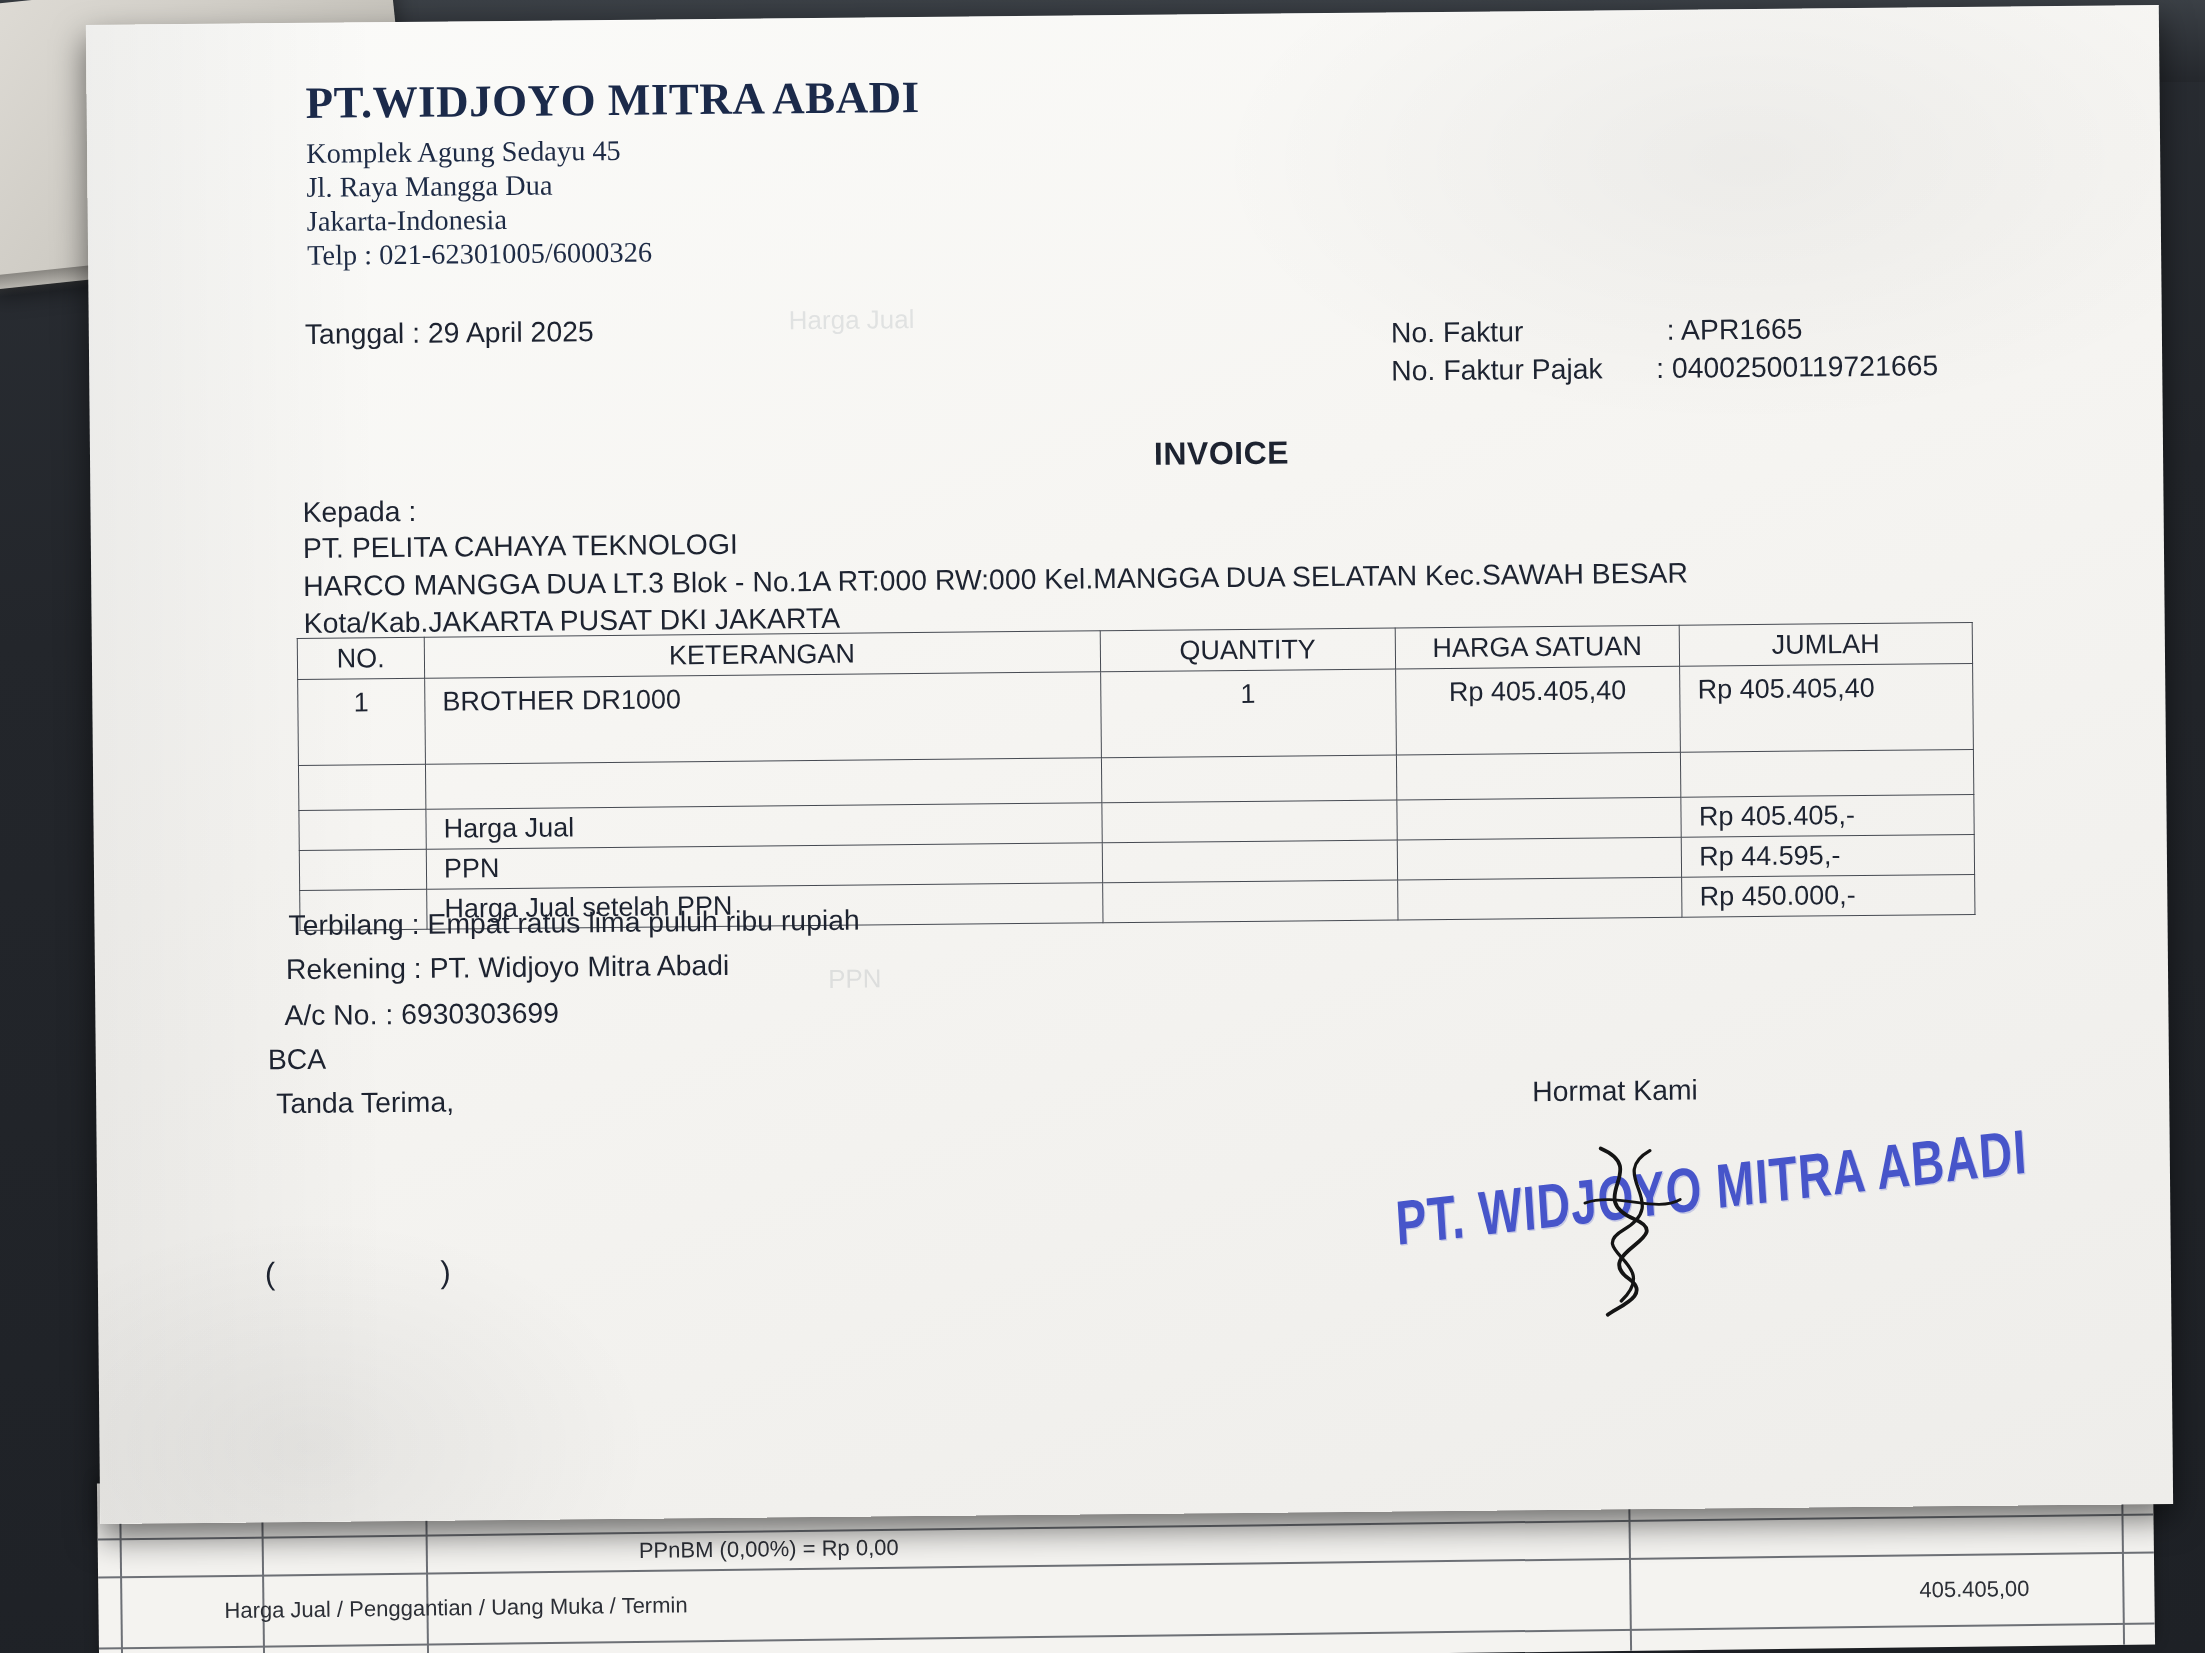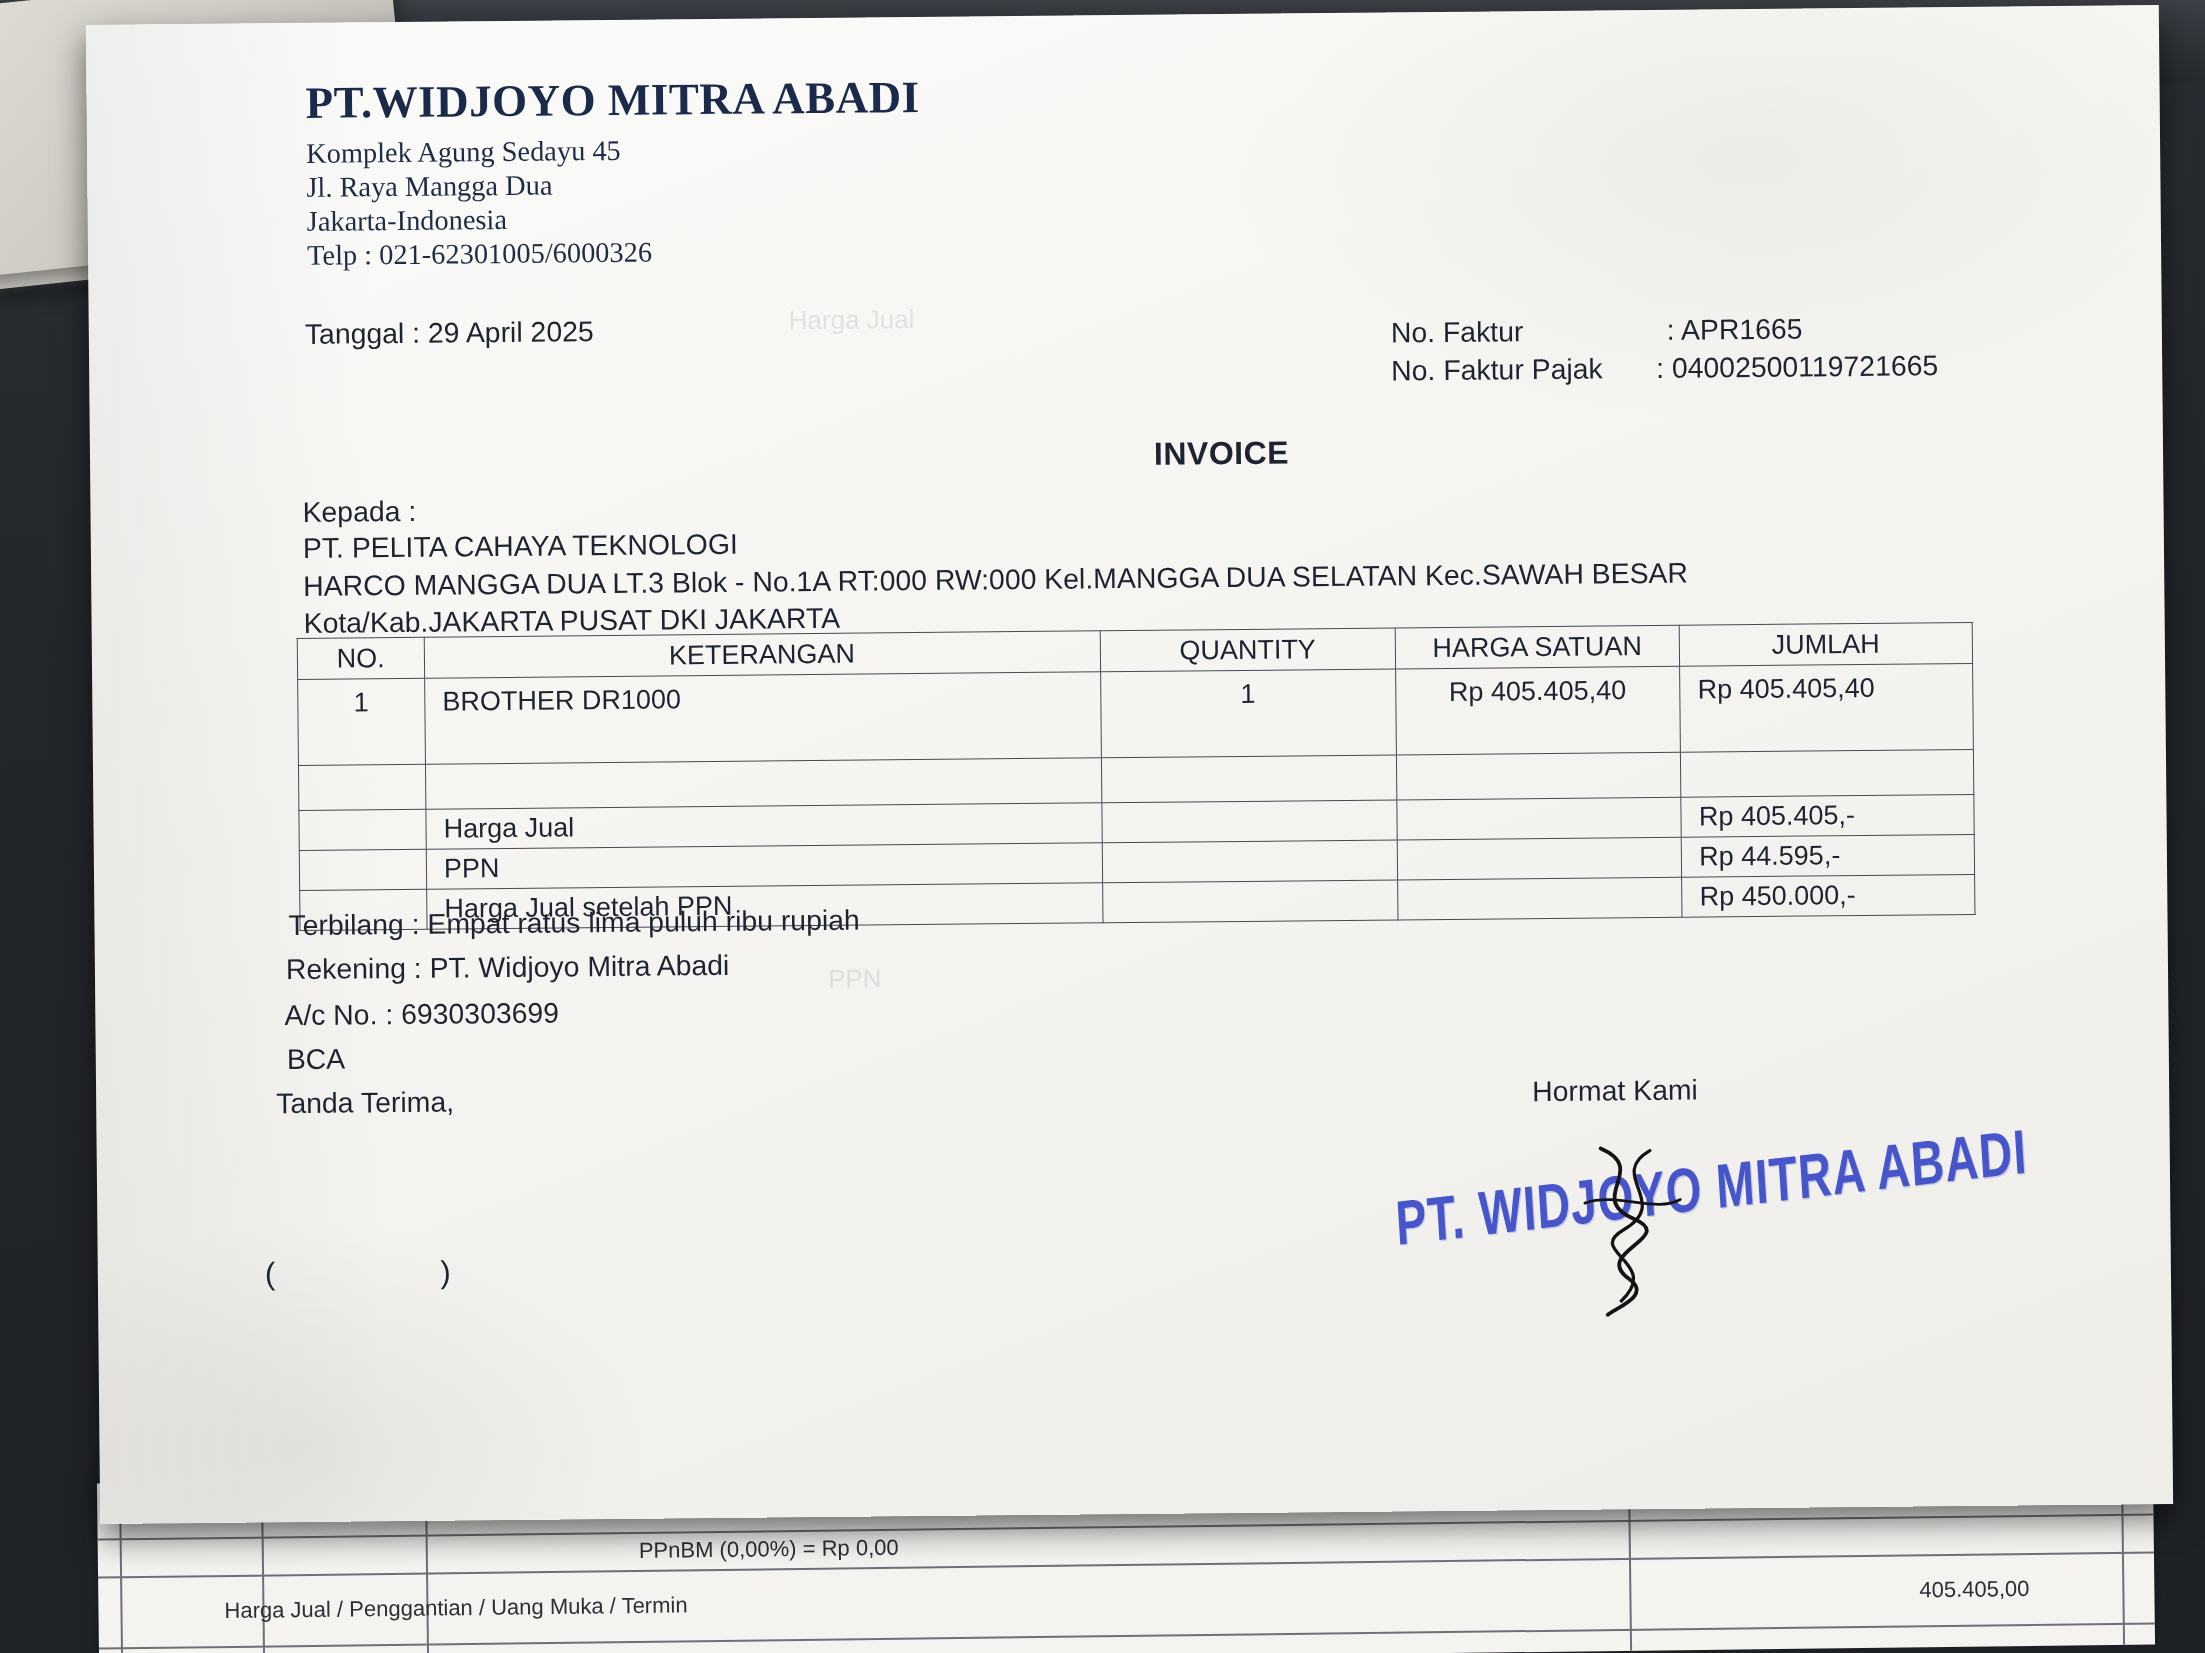--- a/index.html
+++ b/index.html
@@ -186,21 +186,21 @@
   .row-sum td { height: 39px; }
 
   .terbilang, .rek, .acno, .bca, .tanda, .hormat {
     position: absolute;
     font-size: 28.4px;
     white-space: nowrap;
   }
   .terbilang { left: 194px; top: 886px; }
   .rek       { left: 191px; top: 930px; }
   .acno      { left: 189px; top: 976px; }
-  .bca       { left: 191px; top: 1020px; }
+  .bca       { left: 172px; top: 1020px; }
   .tanda     { left: 180px; top: 1064px; }
   .hormat    { left: 1436px; top: 1064px; }
 
   .paren {
     position: absolute;
     left: 167px; top: 1233px;
     font-size: 31px;
     letter-spacing: 1.1px;
   }
   .paren .gap { display: inline-block; width: 164px; }

